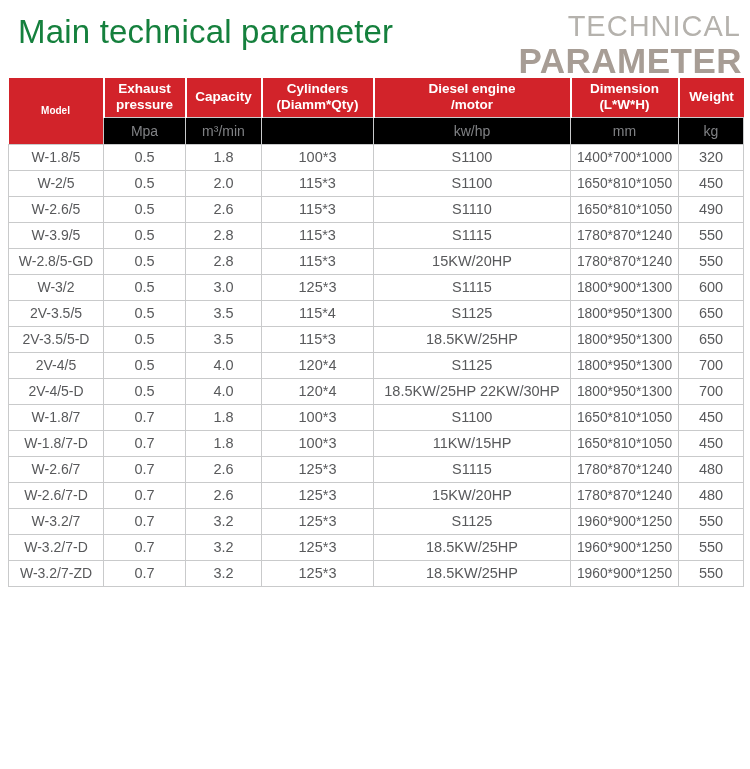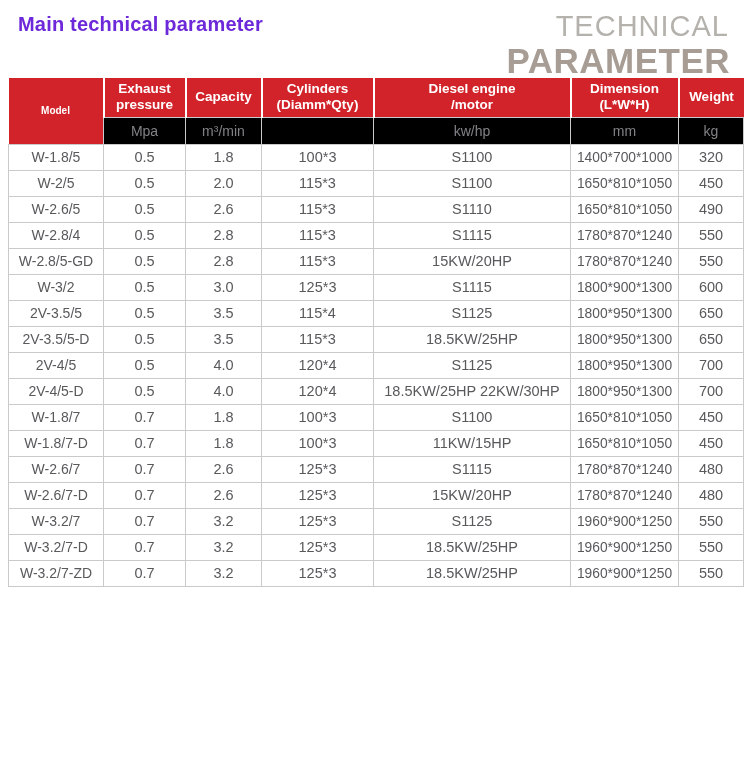--- a/index.html
+++ b/index.html
@@ -6,26 +6,26 @@
   html,body { background:#ffffff; }
   body {
     width:750px; height:769px;
     font-family:"Liberation Sans", sans-serif;
     position:relative; overflow:hidden;
   }
   .page { position:relative; width:750px; height:769px; background:#fff; }
 
   .main-title {
     position:absolute; left:18px; top:13px;
-    font-size:20px; font-weight:bold; color:#6d28d9;
+    font-size:33px; font-weight:normal; color:#15803d;
     letter-spacing:0.2px;
   }
 
   .watermark {
-    position:absolute; top:12px; right:12px; text-align:right; line-height:1;
+    position:absolute; top:12px; right:0; text-align:right; line-height:1;
   }
   .watermark .wm-line1 {
     font-size:29px; font-weight:normal; color:#b5b2ad;
     letter-spacing:1px; padding-right:9px;
   }
   .watermark .wm-line2 {
     font-size:35px; font-weight:bold; color:#a79d95;
     letter-spacing:0.5px; margin-top:2px; padding-right:8px;
   }
 
@@ -137,21 +137,21 @@
         <tr>
           <td class="c0">W-2.6/5</td>
           <td class="c1">0.5</td>
           <td class="c2">2.6</td>
           <td class="c3">115*3</td>
           <td class="c4">S1110</td>
           <td class="c5">1650*810*1050</td>
           <td class="c6">490</td>
         </tr>
         <tr>
-          <td class="c0">W-2.8/4</td>
+          <td class="c0">W-3.9/5</td>
           <td class="c1">0.5</td>
           <td class="c2">2.8</td>
           <td class="c3">115*3</td>
           <td class="c4">S1115</td>
           <td class="c5">1780*870*1240</td>
           <td class="c6">550</td>
         </tr>
         <tr>
           <td class="c0">W-2.8/5-GD</td>
           <td class="c1">0.5</td>

